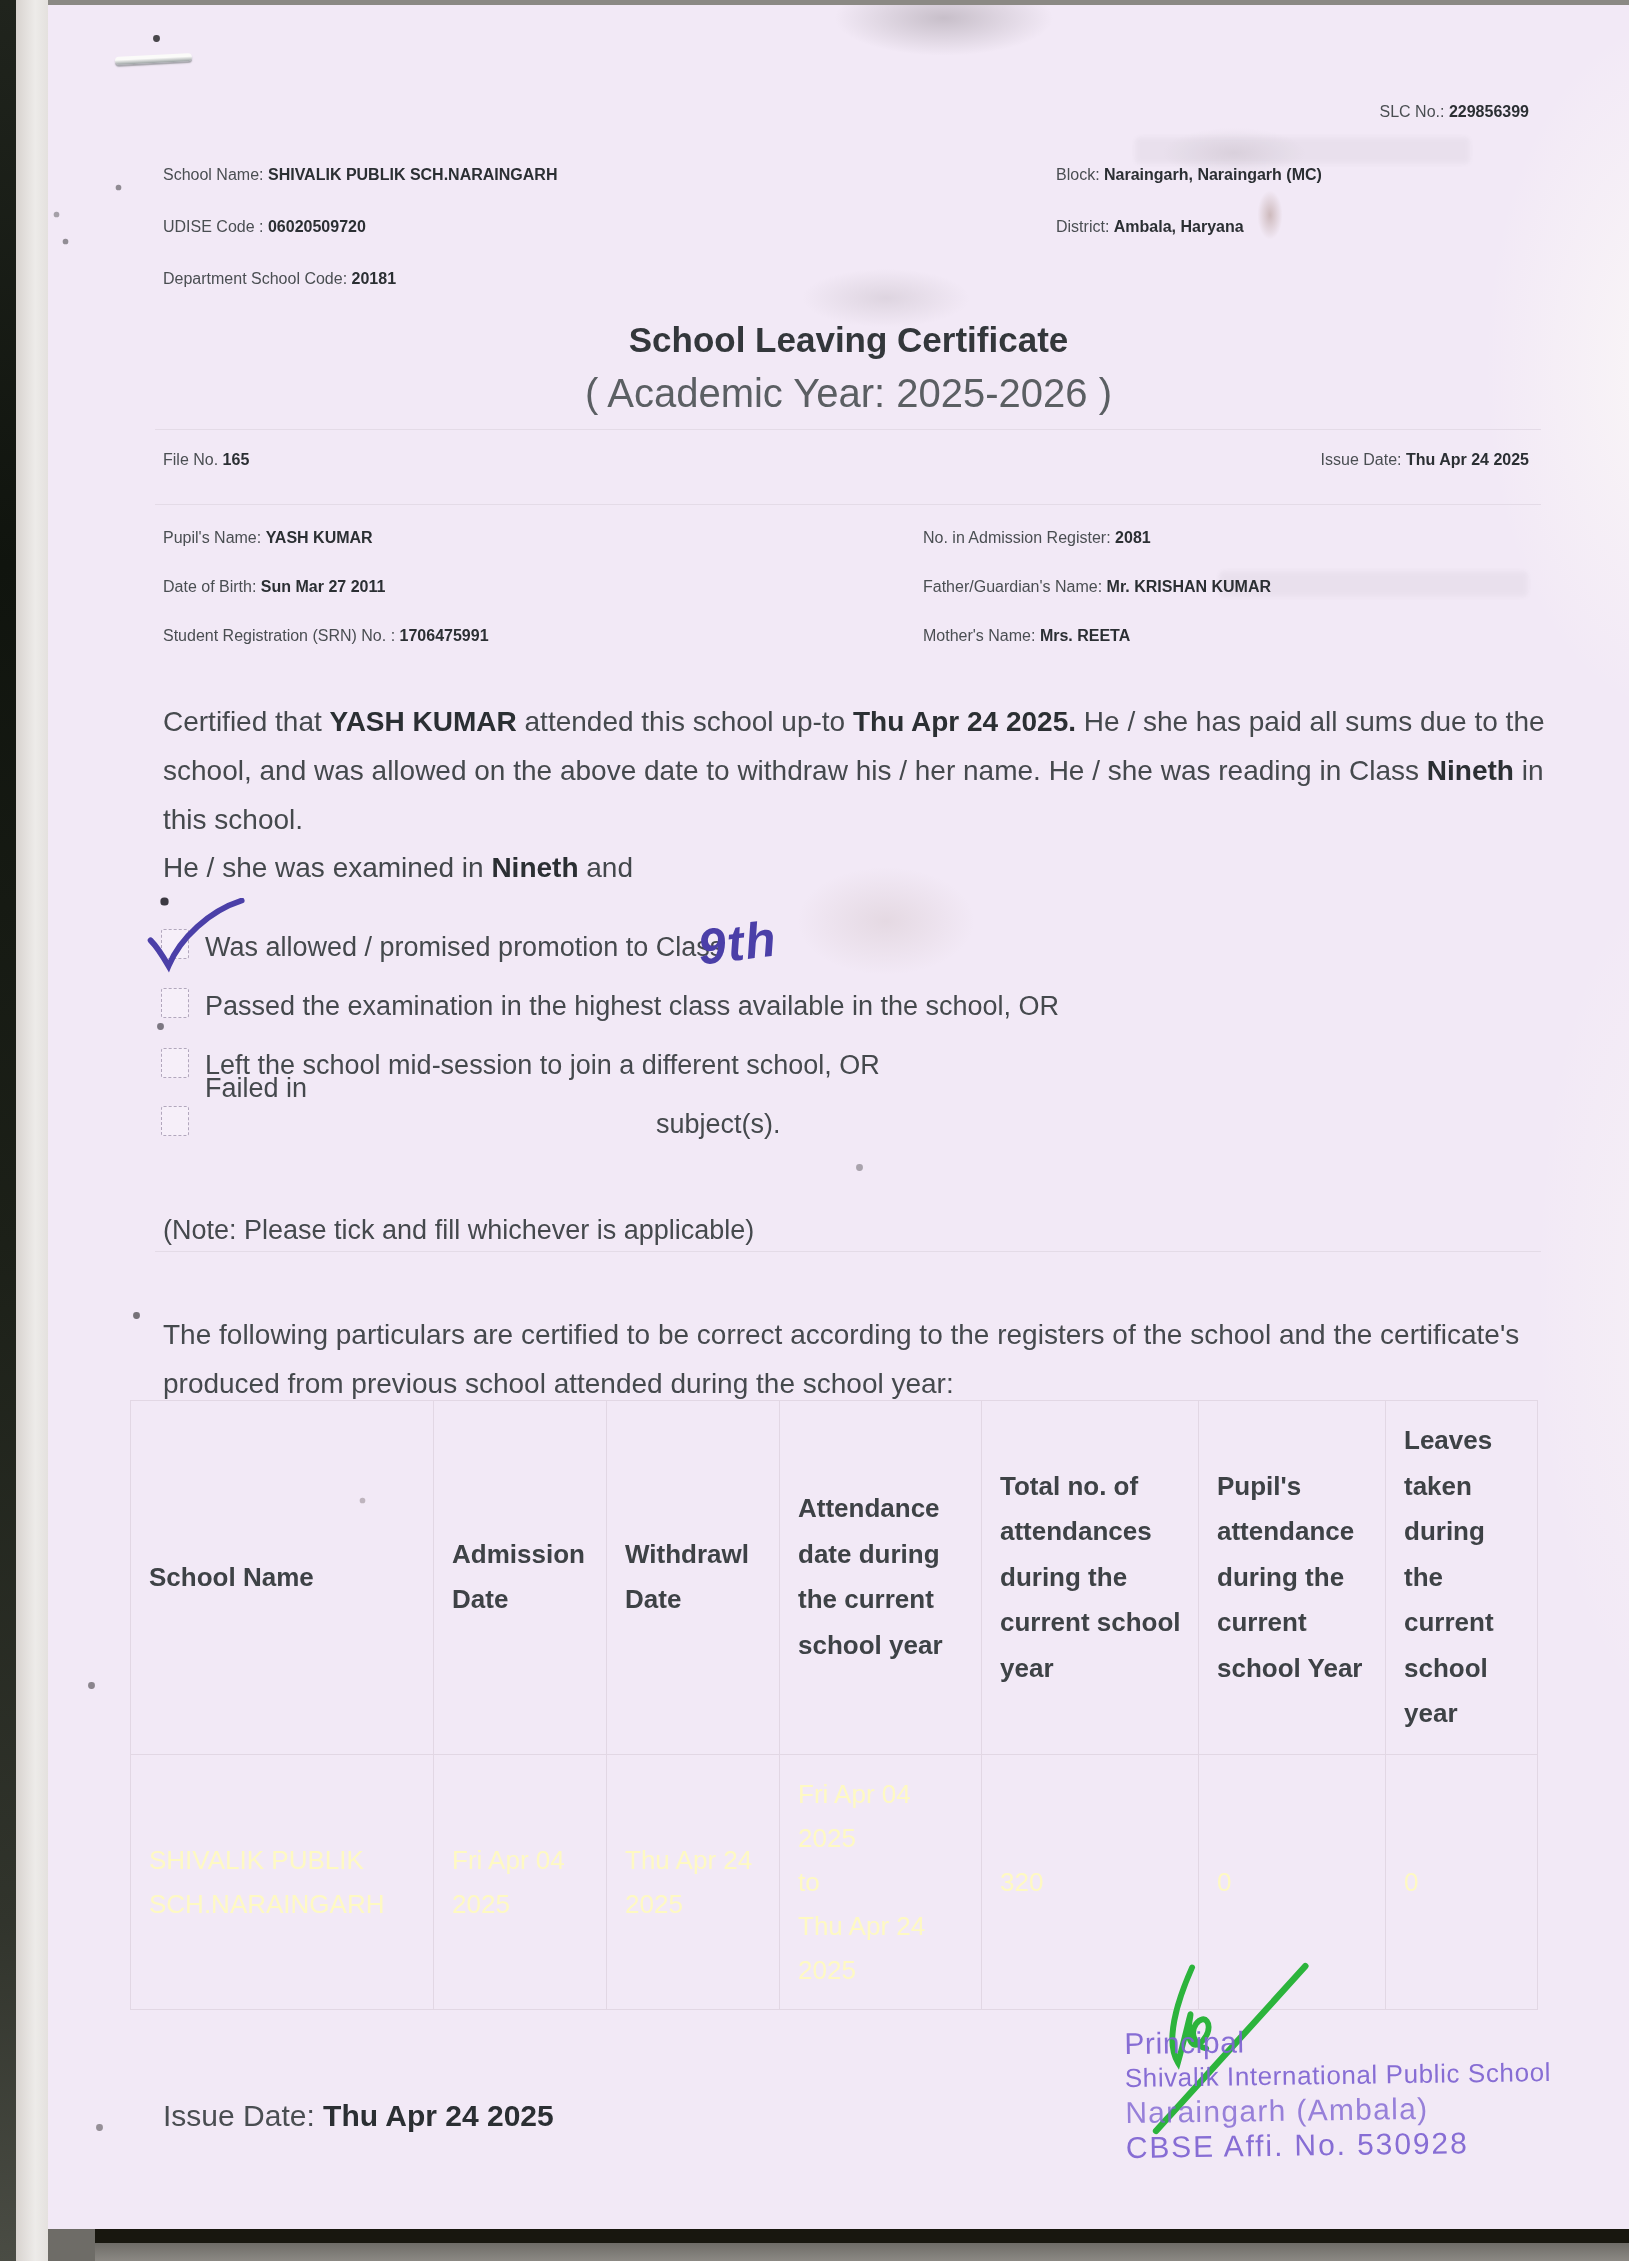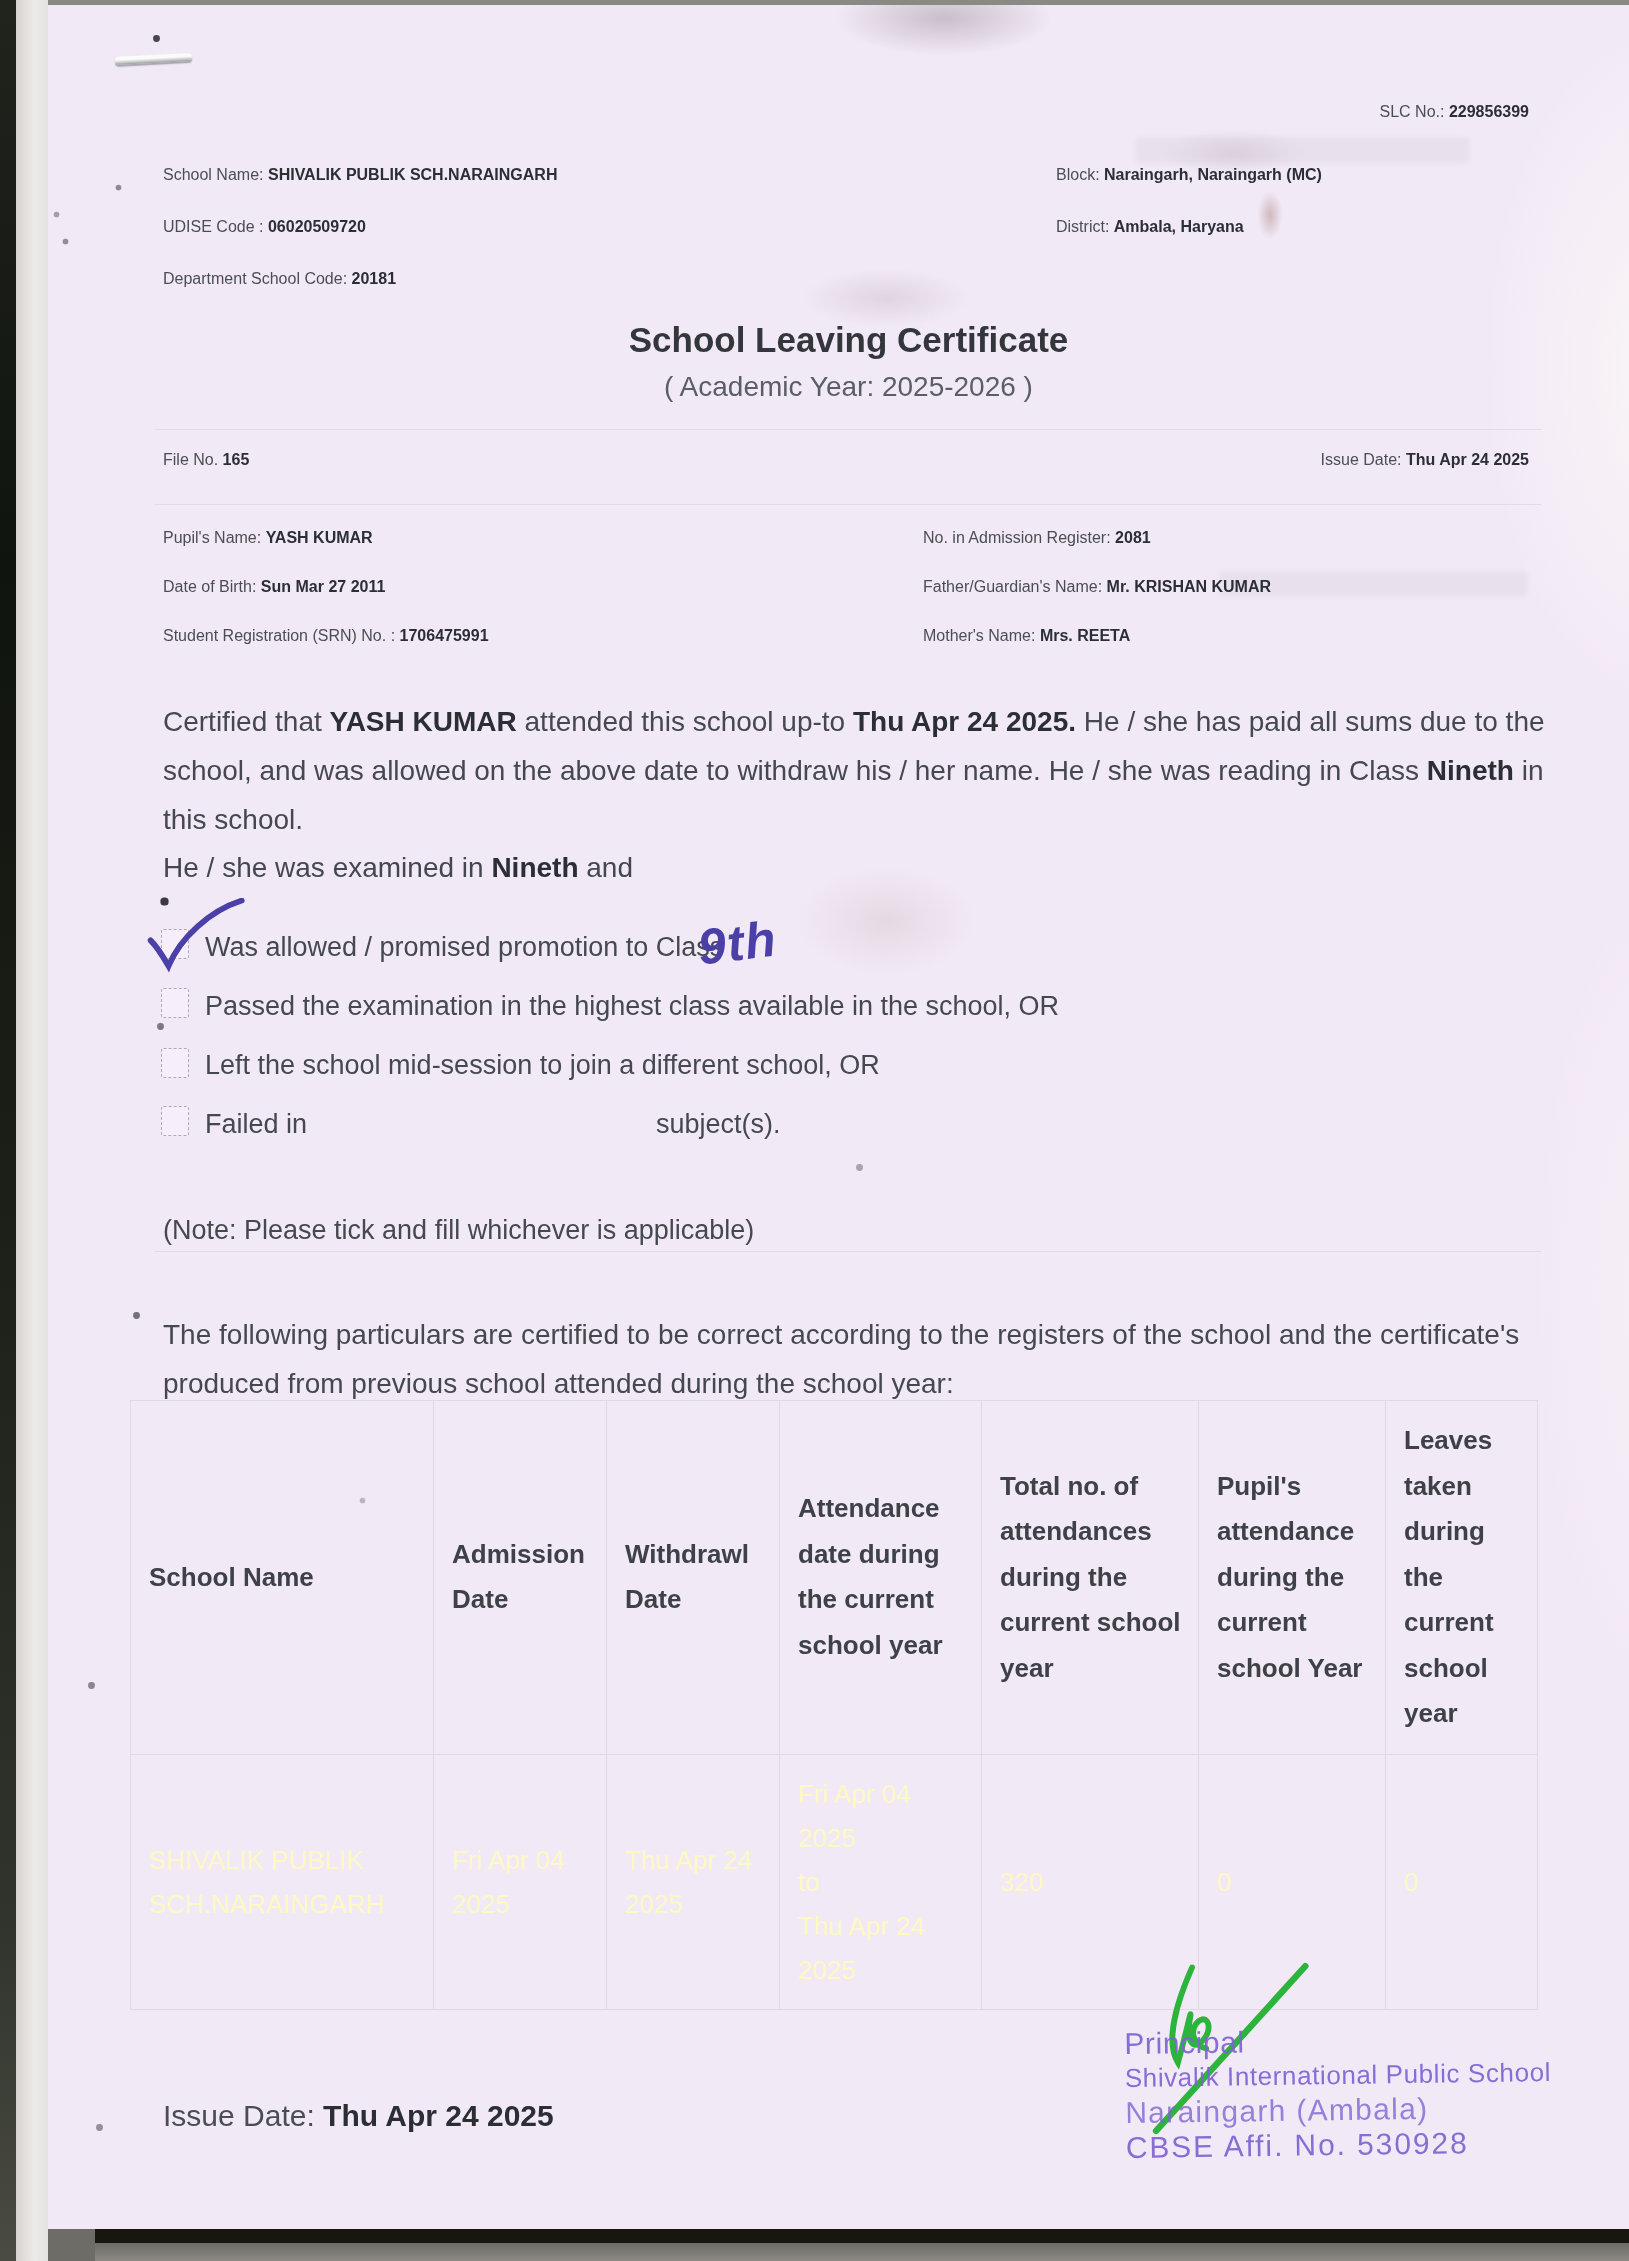--- a/index.html
+++ b/index.html
@@ -28,21 +28,21 @@
         background:linear-gradient(180deg,#fbfbf9 40%,#9aa1a1);box-shadow:0 1.9px 1.3px rgba(70,80,78,.45);
         transform:rotate(-3deg);}
   
   .abs{position:absolute;}
   .lbl{color:#4a4e52;}
   .val{font-weight:bold;color:#2b2f33;}
   .line44{font-size:16px;}
   .right-align{text-align:right;}
   .rule{position:absolute;height:1.3px;background:#e4dbe7;}
   .title{font-size:35px;font-weight:bold;color:#33373b;text-align:center;}
-  .subtitle{font-size:28px;color:#5b5f63;text-align:center;}
+  .subtitle{font-size:40px;color:#5b5f63;text-align:center;}
   .para{font-size:28px;line-height:49px;color:#45494d;}
   .chkbox{position:absolute;width:26px;height:28px;border:1.9px dashed #b2a7bd;border-radius:2.6px;
         background:rgba(250,245,251,.5);}
   .chklabel{position:absolute;font-size:27px;color:#45494d;}
   .hand{position:absolute;font-size:50px;font-style:italic;font-weight:bold;
         transform:rotate(-7deg);letter-spacing:1.3px;}
   .note{font-size:27px;color:#45494d;text-align:center;}
   
   table.partic{position:absolute;left:130px;top:1400px;width:1407px;border-collapse:collapse;
         table-layout:fixed;}
@@ -177,21 +177,21 @@
   <div class="chklabel" style="left:205px;top:932px;">Was allowed / promised promotion to Class</div>
   <div class="hand" style="left:698px;top:914px;color:#4b3fa8;">9th</div>
 
   <div class="chkbox" style="left:161px;top:988px;"></div>
   <div class="chklabel" style="left:205px;top:991px;">Passed the examination in the highest class available in the school, OR</div>
 
   <div class="chkbox" style="left:161px;top:1048px;"></div>
   <div class="chklabel" style="left:205px;top:1050px;">Left the school mid-session to join a different school, OR</div>
 
   <div class="chkbox" style="left:161px;top:1106px;"></div>
-  <div class="chklabel" style="left:205px;top:1109px;">Failed in</div>
+  <div class="chklabel" style="left:205px;top:1073px;">Failed in</div>
   <div class="chklabel" style="left:656px;top:1109px;">subject(s).</div>
 
   <div class="abs note" style="left:163px;top:1215px;">(Note: Please tick and fill whichever is applicable)</div>
   <div class="rule" style="left:155px;top:1251px;width:1386px;"></div>
 
   <p class="abs para" style="left:163px;top:1282px;width:1383px;">The following particulars are certified to be correct according to the registers of the school and the certificate's produced from previous school attended during the school year:</p>
 
   <table class="partic">
     <colgroup>
       <col style="width:303px">

